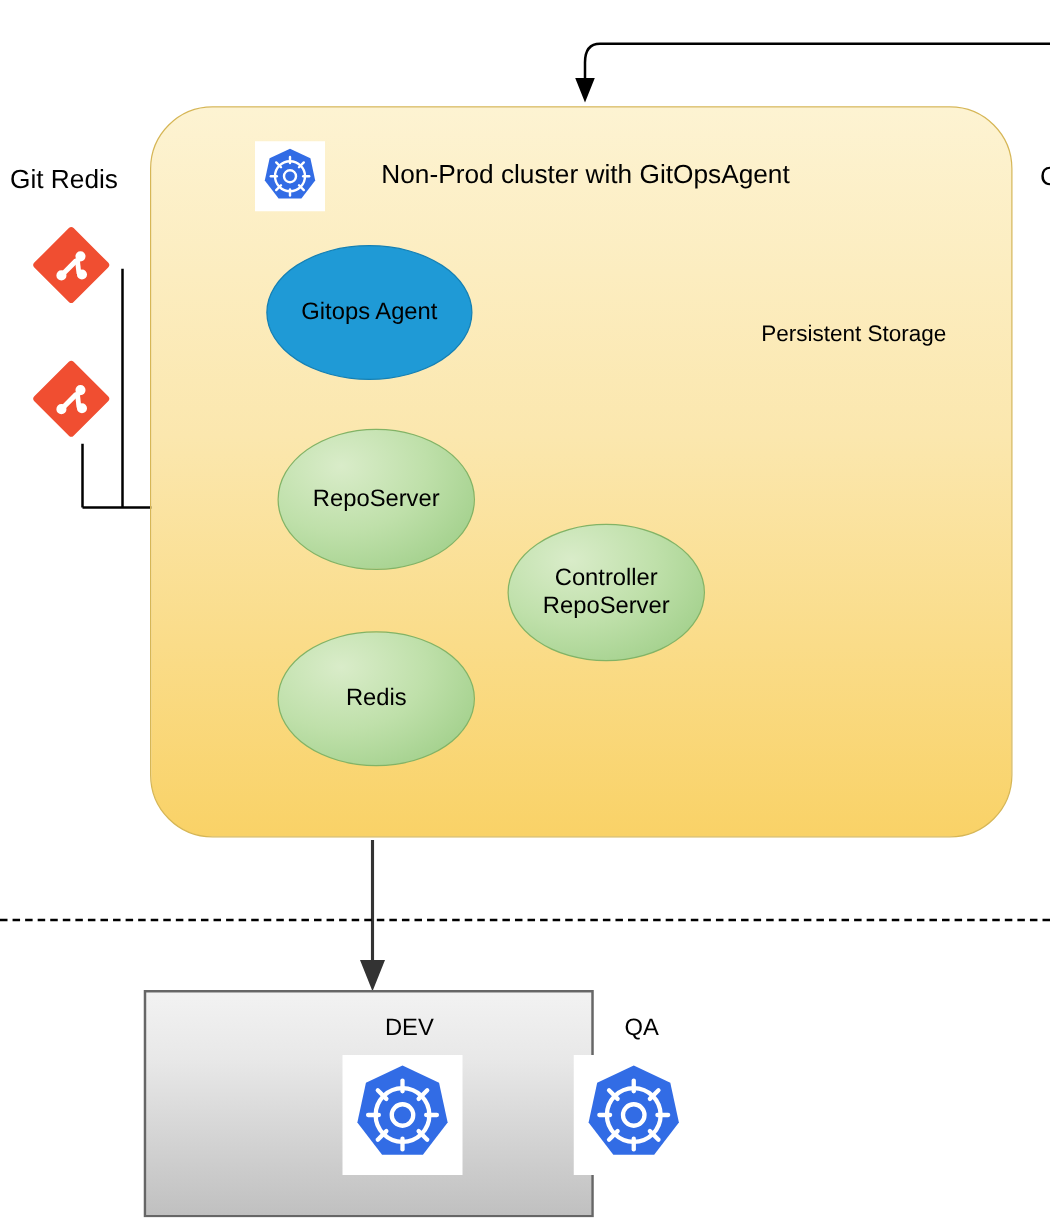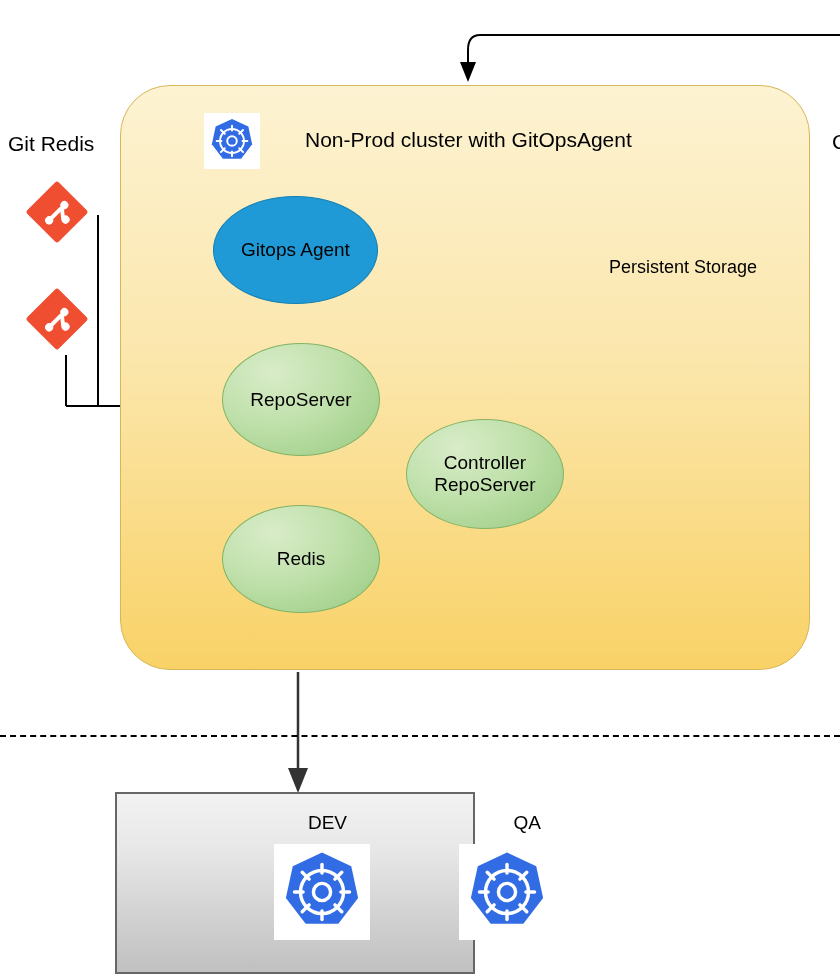--- a/index.html
+++ b/index.html
@@ -170,21 +170,21 @@
   }
   .env-label {
     position: absolute;
     top: 18px;
     width: 120px;
     text-align: right;
     font-size: 19px;
     color: #000000;
   }
   #env-label-dev { left: 110px; }
-  #env-label-qa  { left: 304px; }
+  #env-label-qa  { left: 290px; }
   .env-k8s {
     position: absolute;
     top: 50px;
     width: 96px;
     height: 96px;
     background: #ffffff;
     display: flex;
     align-items: center;
     justify-content: center;
   }

